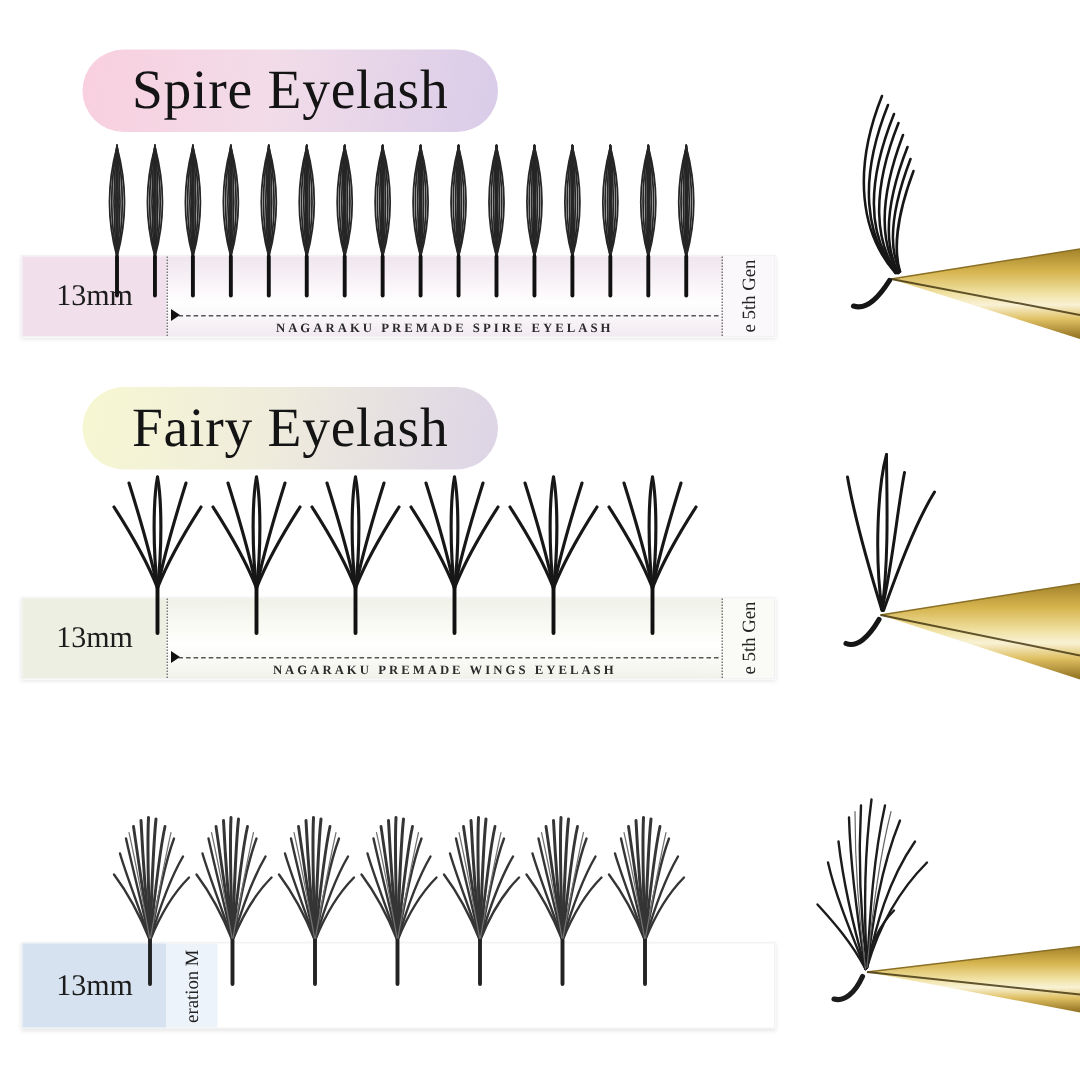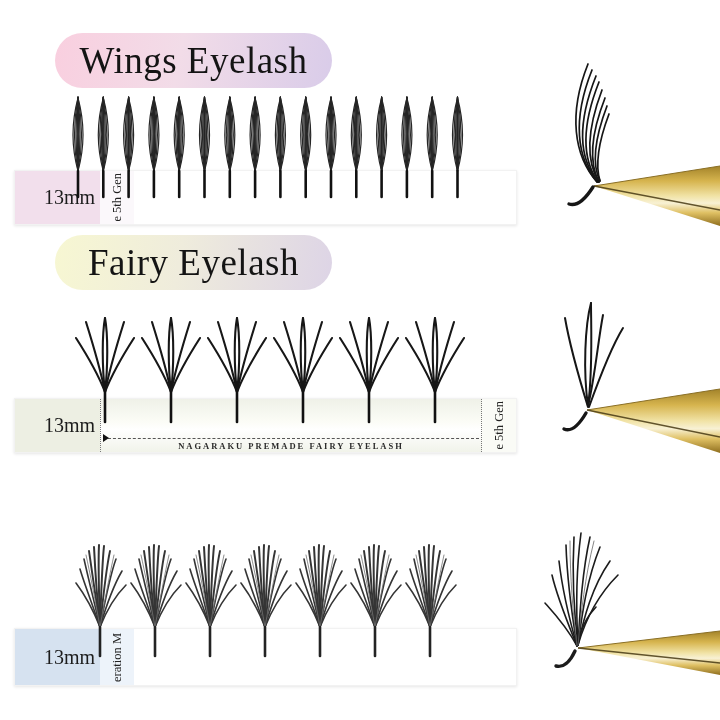--- a/index.html
+++ b/index.html
@@ -4,37 +4,37 @@
 <style>
   html,body{margin:0;padding:0;background:#fff;}
   .frame{position:relative;width:720px;height:720px;background:#ffffff;overflow:hidden;
          font-family:"Liberation Serif", serif;}
 
   
   .badge{position:absolute;left:55px;width:277px;height:55px;border-radius:28px;
          display:flex;align-items:center;justify-content:center;}
   .badge span{font-size:37px;color:#141414;letter-spacing:0.5px;}
   #badge1{top:33px}
-  #badge2{top:235px}
+  #badge2{top:258px}
   #badge3{top:483px}
 
   
   .lashrow{position:absolute;z-index:3;}
   #lash1{left:60px;top:95px;width:420px;height:105px}
   #lash2{left:70px;top:312px;width:402px;height:118px}
   #lash3{left:65px;top:543px;width:410px;height:118px}
 
   
   .strip{position:absolute;left:14px;width:501px;height:53px;display:flex;z-index:1;
          border:1px solid rgba(0,0,0,0.05);box-shadow:0 1px 3px rgba(0,0,0,0.10);}
   #strip1{top:170px}
   #strip2{top:398px}
   #strip3{top:628px;height:56px}
 
-  .strip-left{width:61px;display:flex;align-items:center;justify-content:center;padding-left:24px;}
+  .strip-left{width:96px;display:flex;align-items:center;justify-content:center;}
   .strip-left span{font-size:20px;color:#1c1c1c;}
   .strip-main{flex:1;position:relative;border-left:1px dotted #777;border-right:1px dotted #777;}
   #strip1 .strip-main{background:linear-gradient(180deg,#efe5ee 0%,#fbf7fa 42%,#ffffff 58%,#f2eaf1 100%);}
   #strip2 .strip-main{background:linear-gradient(180deg,#eff1e8 0%,#fbfcf6 42%,#ffffff 58%,#f1f3ea 100%);}
   #strip3 .strip-main{background:linear-gradient(180deg,#d9e5f2 0%,#eff5fc 45%,#ffffff 62%,#dfe9f5 100%);}
   .strip-right{width:34px;position:relative;overflow:hidden;display:flex;align-items:center;justify-content:center;}
   #strip1 .strip-right{background:#fbf8fb}
   #strip2 .strip-right{background:#fafbf6}
   #strip3 .strip-right{background:#edf3fa}
 
@@ -96,21 +96,21 @@
       <path d="M28,84 C23,56 18,30 14,12" stroke="#666" stroke-width="0.8"></path>
       <path d="M28,84 C33,56 38,30 42,12" stroke="#666" stroke-width="0.8"></path>
       <path d="M28,84 L28,113" stroke="#111" stroke-width="2.6"></path>
     </g>
   </defs>
 </svg>
 
 <div class="frame">
 
   <div class="badge" id="badge1" style="background: linear-gradient(100deg, rgb(249, 207, 223), rgb(242, 220, 232) 45%, rgb(217, 204, 233));">
-    <span>Wings Eyelash</span>
+    <span>Spire Eyelash</span>
   </div>
 
   <svg class="lashrow" id="lash1" viewBox="0 0 420 105" xmlns="http://www.w3.org/2000/svg">
       <use href="#sym-spire" transform="translate(6,0)"></use>
       <use href="#sym-spire" transform="translate(31.299999999999997,0)"></use>
       <use href="#sym-spire" transform="translate(56.599999999999994,0)"></use>
       <use href="#sym-spire" transform="translate(81.9,0)"></use>
       <use href="#sym-spire" transform="translate(107.2,0)"></use>
       <use href="#sym-spire" transform="translate(132.5,0)"></use>
       <use href="#sym-spire" transform="translate(157.8,0)"></use>
@@ -122,20 +122,26 @@
       <use href="#sym-spire" transform="translate(309.6,0)"></use>
       <use href="#sym-spire" transform="translate(334.90000000000003,0)"></use>
       <use href="#sym-spire" transform="translate(360.2,0)"></use>
       <use href="#sym-spire" transform="translate(385.5,0)"></use>
     </svg>
 
   <div class="strip" id="strip1">
     <div class="strip-left" style="background: rgb(242, 223, 236);">
       <span>13mm</span>
     </div>
+    <div class="strip-main">
+      <div class="dash-line">
+        <div class="dash-arrow"></div>
+      </div>
+      <div class="strip-text">NAGARAKU PREMADE SPIRE EYELASH</div>
+    </div>
     <div class="strip-right">
       <span class="side-text">e 5th Gen</span>
     </div>
   </div>
 
   <div class="badge" id="badge2" style="background: linear-gradient(100deg, rgb(247, 247, 210), rgb(239, 236, 220) 45%, rgb(221, 212, 230));">
     <span>Fairy Eyelash</span>
   </div>
 
   <svg class="lashrow" id="lash2" viewBox="0 0 402 118" xmlns="http://www.w3.org/2000/svg">
@@ -148,21 +154,21 @@
     </svg>
 
   <div class="strip" id="strip2">
     <div class="strip-left" style="background: rgb(237, 239, 227);">
       <span>13mm</span>
     </div>
     <div class="strip-main">
       <div class="dash-line">
         <div class="dash-arrow"></div>
       </div>
-      <div class="strip-text">NAGARAKU PREMADE FAIRY EYELASH</div>
+      <div class="strip-text">NAGARAKU PREMADE WINGS EYELASH</div>
     </div>
     <div class="strip-right">
       <span class="side-text">e 5th Gen</span>
     </div>
   </div>
 
 
   <svg class="lashrow" id="lash3" viewBox="0 0 410 118" xmlns="http://www.w3.org/2000/svg">
       <use href="#sym-wings" transform="translate(7,0)"></use>
       <use href="#sym-wings" transform="translate(62,0)"></use>

